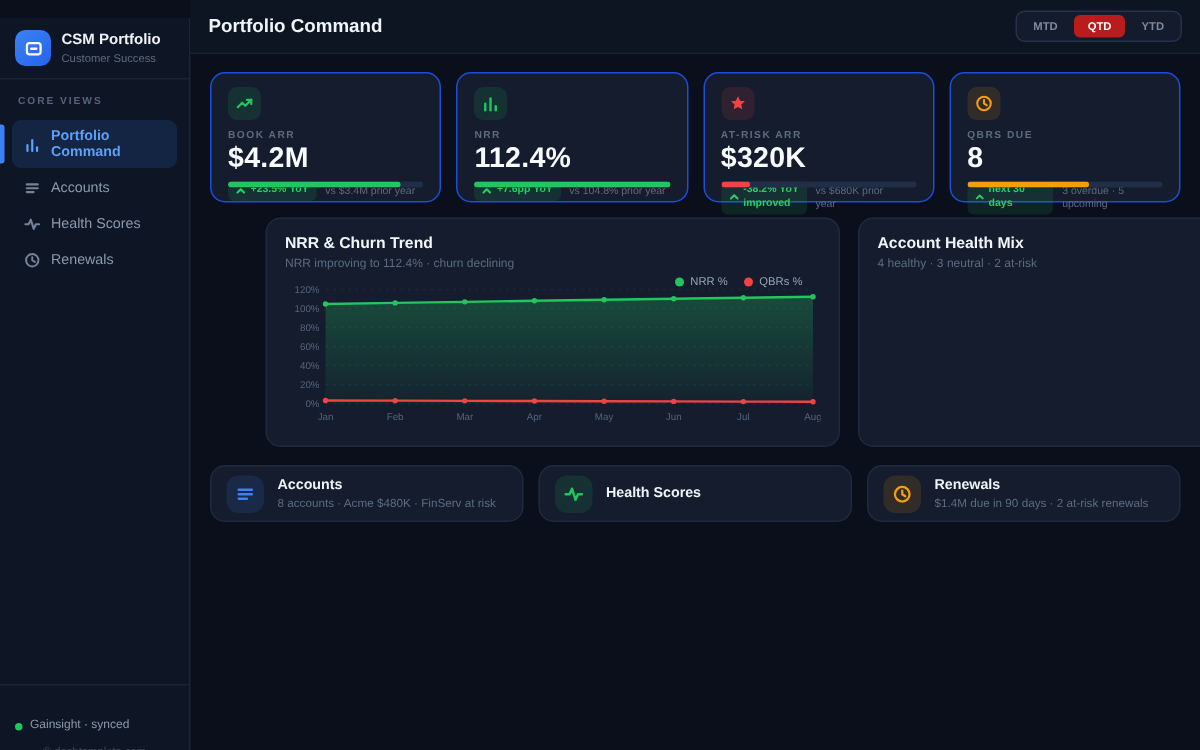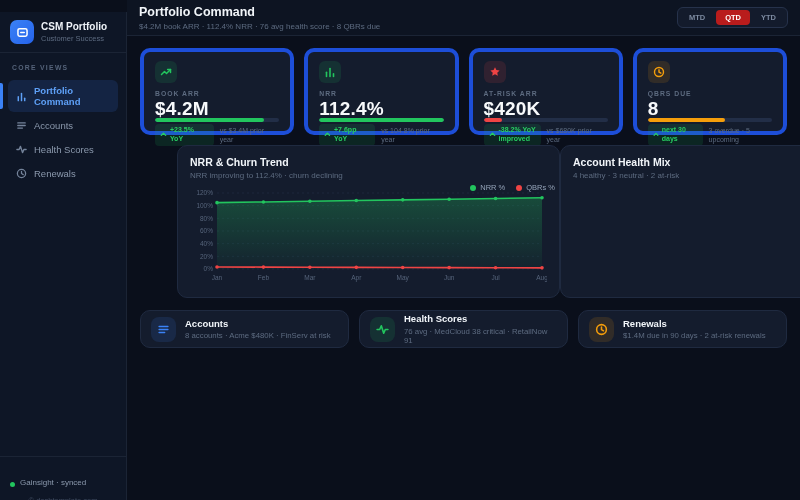--- a/index.html
+++ b/index.html
@@ -30,37 +30,37 @@
   .page-title { font-size:12.5px; font-weight:bold; color:#f1f5f9; line-height:1.2; }
   .page-sub { font-size:8px; color:#5d6b80; margin-top:2px; }
   .toggle { display:flex; background:#131b2c; border:1px solid #26324b; border-radius:6px; padding:2px; gap:2px; }
   .toggle button { border:none; background:transparent; color:#7c8aa0; font-size:7.5px; font-weight:bold; padding:3px 9px; border-radius:4px; font-family:inherit; cursor:pointer; }
   .toggle button.active { background:#b91c1c; color:#fff; }
 
   .content { padding:12px 13px; }
 
   
   .kpi-row { display:grid; grid-template-columns:repeat(4,1fr); gap:10px; }
-  .kpi { background:#141c2d; border:4px solid #1d4ed8; border-radius:10px; padding:9px 11px; height:87px; position:relative; }
+  .kpi { background:#141c2d; border:1px solid #1d4ed8; border-radius:10px; padding:9px 11px; height:87px; position:relative; }
   .chip { width:22px; height:22px; border-radius:6px; display:flex; align-items:center; justify-content:center; flex:none; }
   .kpi-label { font-size:6.8px; letter-spacing:1px; color:#5d6b80; font-weight:bold; margin-top:7px; }
   .kpi-value { font-size:19px; font-weight:bold; color:#f8fafc; margin-top:1px; letter-spacing:0.2px; }
   .badge-row { display:flex; align-items:center; gap:6px; margin-top:4px; }
   .badge { display:inline-flex; align-items:center; gap:3px; background:rgba(34,197,94,0.13); border-radius:4px; padding:2px 5px; color:#27ce62; font-size:7px; font-weight:bold; line-height:1.25; }
   .badge .lines { display:flex; flex-direction:column; }
   .kpi-sub { font-size:7px; color:#5d6b80; line-height:1.3; }
   .progress { position:absolute; left:11px; right:11px; bottom:9px; height:4px; border-radius:2px; background:#222e47; overflow:hidden; }
   .progress > div { height:100%; border-radius:2px; }
 
   
-  .charts-row { display:grid; grid-template-columns:1fr 257px; gap:0; margin-top:10px;padding-left:37px; }
+  .charts-row { display:grid; grid-template-columns:1fr 257px; gap:12px; margin-top:10px;padding-left:37px; }
   .panel { background:#141c2d; border:1px solid #1f2a40; border-radius:10px; padding:10px 12px; height:153px; position:relative; }
   .panel-title { font-size:10.5px; font-weight:bold; color:#f1f5f9; }
   .panel-sub { font-size:8px; color:#5d6b80; margin-top:3px; }
-  .legend { position:absolute; top:37px; right:4px; display:flex; gap:11px; font-size:7.5px; color:#94a3b8; align-items:center; }
+  .legend { position:absolute; top:37px; right:24px; display:flex; gap:11px; font-size:7.5px; color:#94a3b8; align-items:center; }
   .legend-item { display:flex; align-items:center; gap:4px; }
   .ldot { width:6px; height:6px; border-radius:50%; }
   .chart-box { margin-top:7px; }
 
   .donut-wrap { display:flex; align-items:center; margin-top:10px; height:96px; }
   .donut { width:88px; height:88px; border-radius:50%; position:relative; margin-left:34px; flex:none; }
   .donut::after { content:""; position:absolute; inset:22px; border-radius:50%; background:#141c2d; }
   .donut-legend { margin-left:42px; display:flex; flex-direction:column; gap:7px; font-size:8px; color:#94a3b8; }
   .dl-item { display:flex; align-items:center; gap:5px; }
   .swatch { width:7px; height:7px; border-radius:2px; flex:none; }
@@ -140,21 +140,20 @@
       <span>Gainsight · synced</span>
     </div>
     <div class="copyright">© dashtemplate.com</div>
   </div>
 </div>
 
 <div class="main">
   <div class="page-header">
     <div>
       <div class="page-title">Portfolio Command</div>
-      <div class="page-sub">$4.2M book ARR · 112.4% NRR · 76 avg health score · 8 QBRs due</div>
     </div>
     <div class="toggle">
       <button>MTD</button>
       <button class="active">QTD</button>
       <button>YTD</button>
     </div>
   </div>
 
   <div class="content">
 
@@ -207,21 +206,21 @@
           </div>
       </div>
 
       <div class="kpi">
         <div class="chip" style="color: rgb(239, 68, 68); background: rgba(239, 68, 68, 0.13);">
           <svg width="12" height="12" viewBox="0 0 12 12" fill="currentColor">
             <path d="M6 1.2l1.4 2.9 3.2.4-2.35 2.2.6 3.15L6 8.35l-2.85 1.5.6-3.15L1.4 4.5l3.2-.4z"></path>
           </svg>
         </div>
         <div class="kpi-label">AT-RISK ARR</div>
-        <div class="kpi-value">$420K</div>
+        <div class="kpi-value">$320K</div>
         <div class="badge-row">
           <span class="badge">
             <svg width="7" height="7" viewBox="0 0 8 8" fill="none" stroke="currentColor" stroke-width="1.6" stroke-linecap="round" stroke-linejoin="round">
                 <polyline points="1.5,5 4,2.5 6.5,5"></polyline>
               </svg>
             <span class="lines">
                 <span>-38.2% YoY</span>
                 <span>improved</span>
               </span>
           </span>
@@ -342,21 +341,20 @@
         </div>
       </div>
       <div class="mini">
         <div class="chip" style="color: rgb(34, 197, 94); background: rgba(34, 197, 94, 0.13);">
           <svg width="13" height="13" viewBox="0 0 12 12" fill="none" stroke="currentColor" stroke-width="1.5" stroke-linecap="round" stroke-linejoin="round">
             <polyline points="1,6 3.4,6 4.9,2.6 7.1,9.4 8.6,6 11,6"></polyline>
           </svg>
         </div>
         <div>
           <div class="mini-title">Health Scores</div>
-          <div class="mini-sub">76 avg · MedCloud 38 critical · RetailNow 91</div>
         </div>
       </div>
       <div class="mini">
         <div class="chip" style="color: rgb(245, 158, 11); background: rgba(245, 158, 11, 0.13);">
           <svg width="13" height="13" viewBox="0 0 12 12" fill="none" stroke="currentColor" stroke-width="1.4" stroke-linecap="round">
             <circle cx="6" cy="6" r="4.5"></circle>
               <path d="M6 3.7V6l1.9 1.2"></path>
           </svg>
         </div>
         <div>

